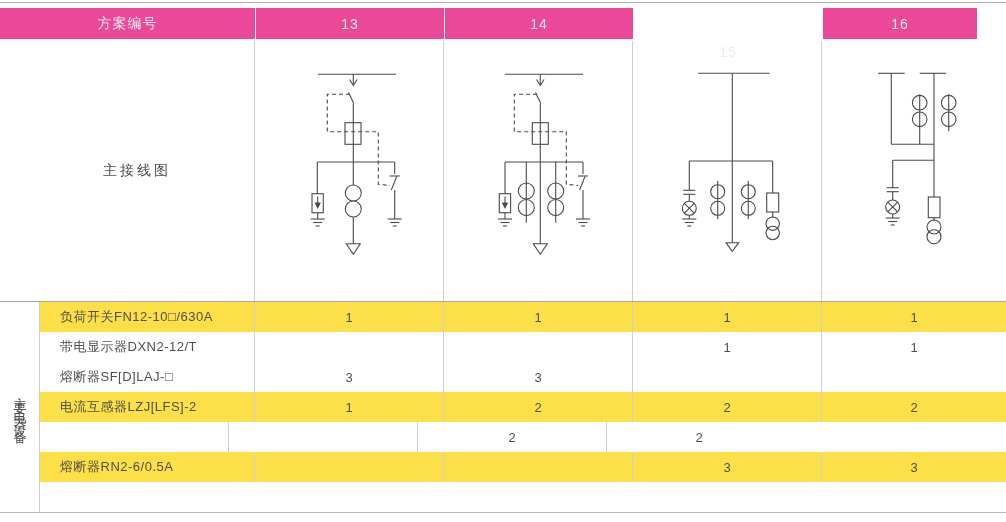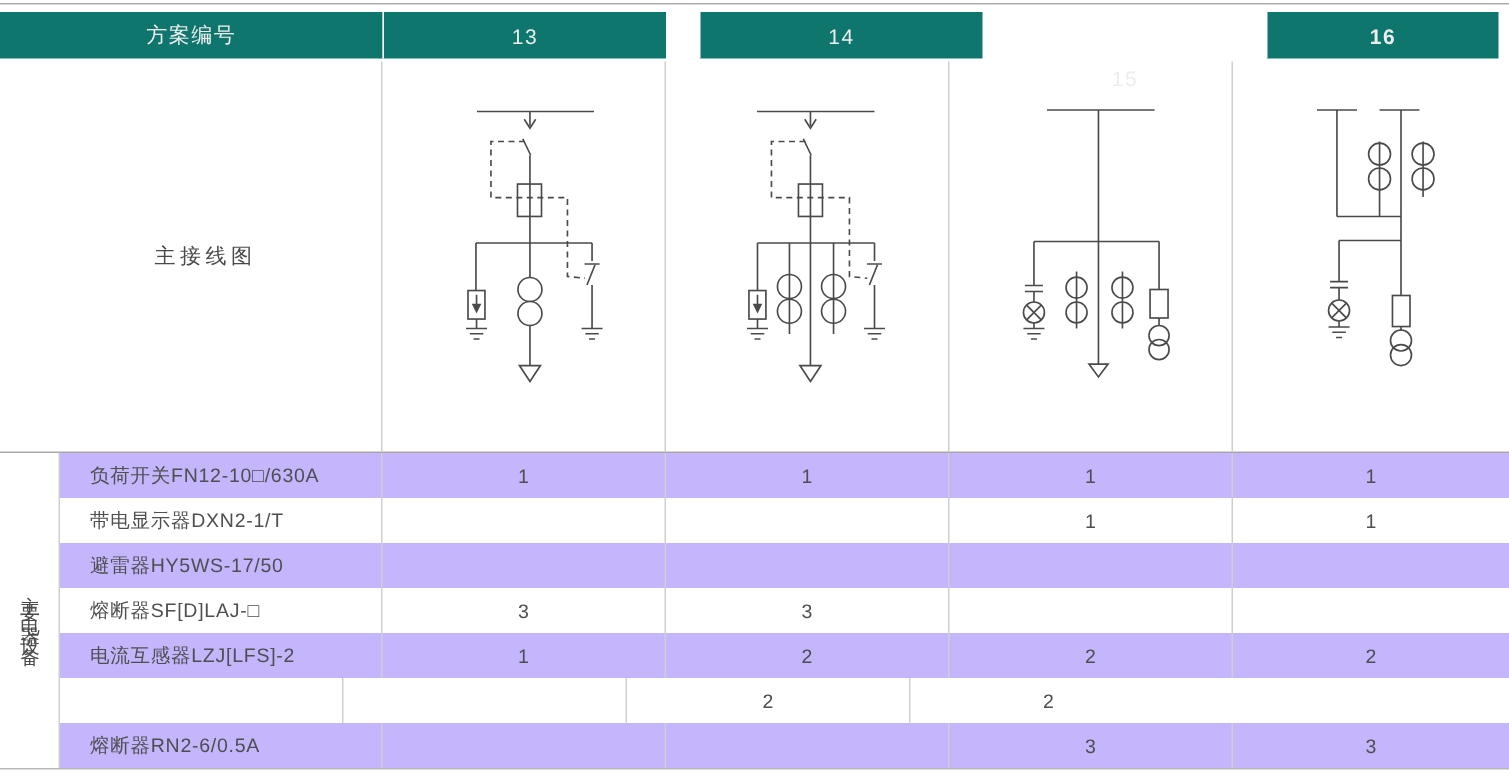--- a/index.html
+++ b/index.html
@@ -5,38 +5,38 @@
   * { margin:0; padding:0; box-sizing:border-box; }
   html,body { background:#fff; }
   body { font-family:"Liberation Sans","DejaVu Sans",sans-serif; }
   .sheet { position:relative; width:1006px; height:522px; background:#fff; overflow:hidden; }
   .rule { position:absolute; left:0; width:1006px; height:1px; background:#adadad; }
   .rule.top { top:2px; }
   .rule.bottom { top:512px; background:#b8b8b8; }
 
   
   .header-row { position:absolute; top:8px; left:0; width:1006px; height:31px; display:flex; }
-  .header-cell { background:#0f766e; color:#ededee; font-size:14px; display:flex; align-items:center; justify-content:center; letter-spacing:1px; }
+  .header-cell { background:#ec4899; color:#ededee; font-size:14px; display:flex; align-items:center; justify-content:center; letter-spacing:1px; }
   .header-cell + .header-cell { border-left:1.5px solid #fff; }
-  .hc0 { width:255px; } .hc1 { width:189px; } .hc2 { width:189px;margin-left:22px; } .hc3 { width:189px;margin-top:44px; } .hc4 { width:155px;font-weight:bold; }
+  .hc0 { width:255px; } .hc1 { width:189px; } .hc2 { width:189px; } .hc3 { width:189px;margin-top:44px; } .hc4 { width:155px; }
 
   
   .diagram-row { position:absolute; top:41px; left:0; width:1006px; height:261px; display:flex; border-bottom:1px solid #a8a8a8; }
   .diag-label-cell { width:255px; border-right:1px solid #cfcfcf; display:flex; align-items:center; justify-content:center; font-size:14px; color:#4a4a4a; letter-spacing:3px;padding-left:20px; }
   .diag-cell { width:189px; border-right:1px solid #cfcfcf; }
   .diag-cell.last { width:184px; border-right:none; }
   .diag-cell svg { display:block; }
 
   
   .equip { position:absolute; top:302px; left:0; width:1006px; height:210px; display:flex; }
   .group-cell { width:40px; border-right:1px solid #cfcfcf; display:flex; align-items:center; justify-content:center; background:#fff; }
   .group-cell span { writing-mode:vertical-rl; font-size:13px; color:#4a4a4a; letter-spacing:7px; }
   .rows { width:966px; }
   .row { height:30px; display:flex; font-size:13px; color:#4f4f4f; }
-  .row.pink { background:#c4b5fd; }
+  .row.pink { background:#fde047; }
   .name-cell { width:215px; border-right:1px solid #cfcfcf; display:flex; align-items:center; padding-left:20px; letter-spacing:0.5px; }
   .val-cell { width:189px; border-right:1px solid #cfcfcf; display:flex; align-items:center; justify-content:center; }
   .val-cell.last { width:184px; border-right:none; }
 
   .d { stroke:#4a4a4a; stroke-width:1.1; fill:none; }
   .dashed { stroke-dasharray:4 3; }
   .filled { fill:#4a4a4a; stroke:none; }
   .whitefill { fill:#fff; }
 </style>
 </head>
@@ -232,34 +232,27 @@
 
       <div class="row pink">
         <div class="name-cell">负荷开关FN12-10□/630A</div>
         <div class="val-cell">1</div>
         <div class="val-cell">1</div>
         <div class="val-cell">1</div>
         <div class="val-cell last">1</div>
       </div>
 
       <div class="row">
-        <div class="name-cell">带电显示器DXN2-1/T</div>
+        <div class="name-cell">带电显示器DXN2-12/T</div>
         <div class="val-cell"></div>
         <div class="val-cell"></div>
         <div class="val-cell">1</div>
         <div class="val-cell last">1</div>
       </div>
 
-      <div class="row pink">
-        <div class="name-cell">避雷器HY5WS-17/50</div>
-        <div class="val-cell"></div>
-        <div class="val-cell"></div>
-        <div class="val-cell"></div>
-        <div class="val-cell last"></div>
-      </div>
 
       <div class="row">
         <div class="name-cell">熔断器SF[D]LAJ-□</div>
         <div class="val-cell">3</div>
         <div class="val-cell">3</div>
         <div class="val-cell"></div>
         <div class="val-cell last"></div>
       </div>
 
       <div class="row pink">

